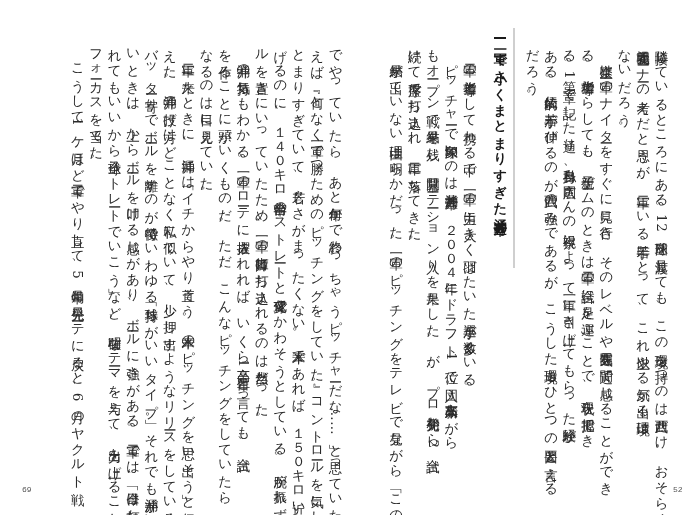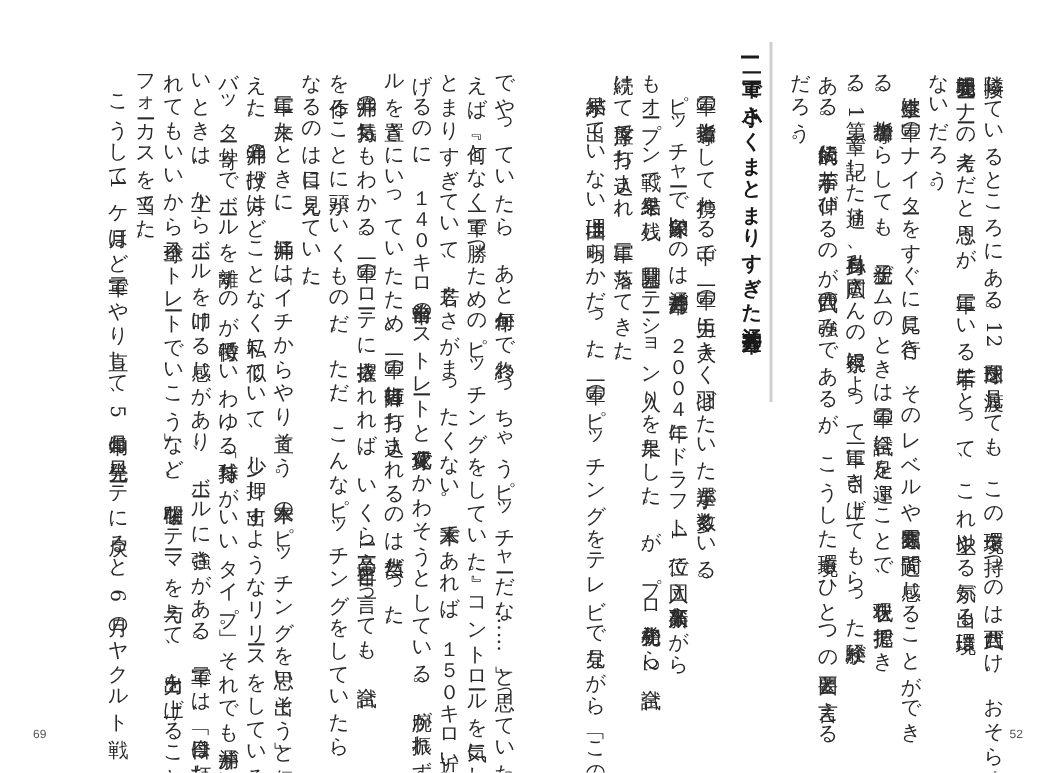--- a/index.html
+++ b/index.html
@@ -79,21 +79,21 @@
       left: 50%;
       margin-left: -6px;
       width: 12px;
       height: 2px;
       background: #1a1a1a;
     }
 
     .footer {
       position: absolute;
       top: 485px;
-      font-family: Liberation Sans, sans-serif;
+      font-family: Liberation Mono, monospace;
       font-size: 8px;
       color: #555555;
       white-space: nowrap;
     }
     .folio-left { left: 22px; }
     .chapter-label { left: 52px; font-size: 8.5px; }
     .chapter-label .num { font-size: 11px; margin: 0 4px; }
     .chapter-label .sep { margin: 0 8px; }
     .folio-right { left: 673px; }
   </style>

